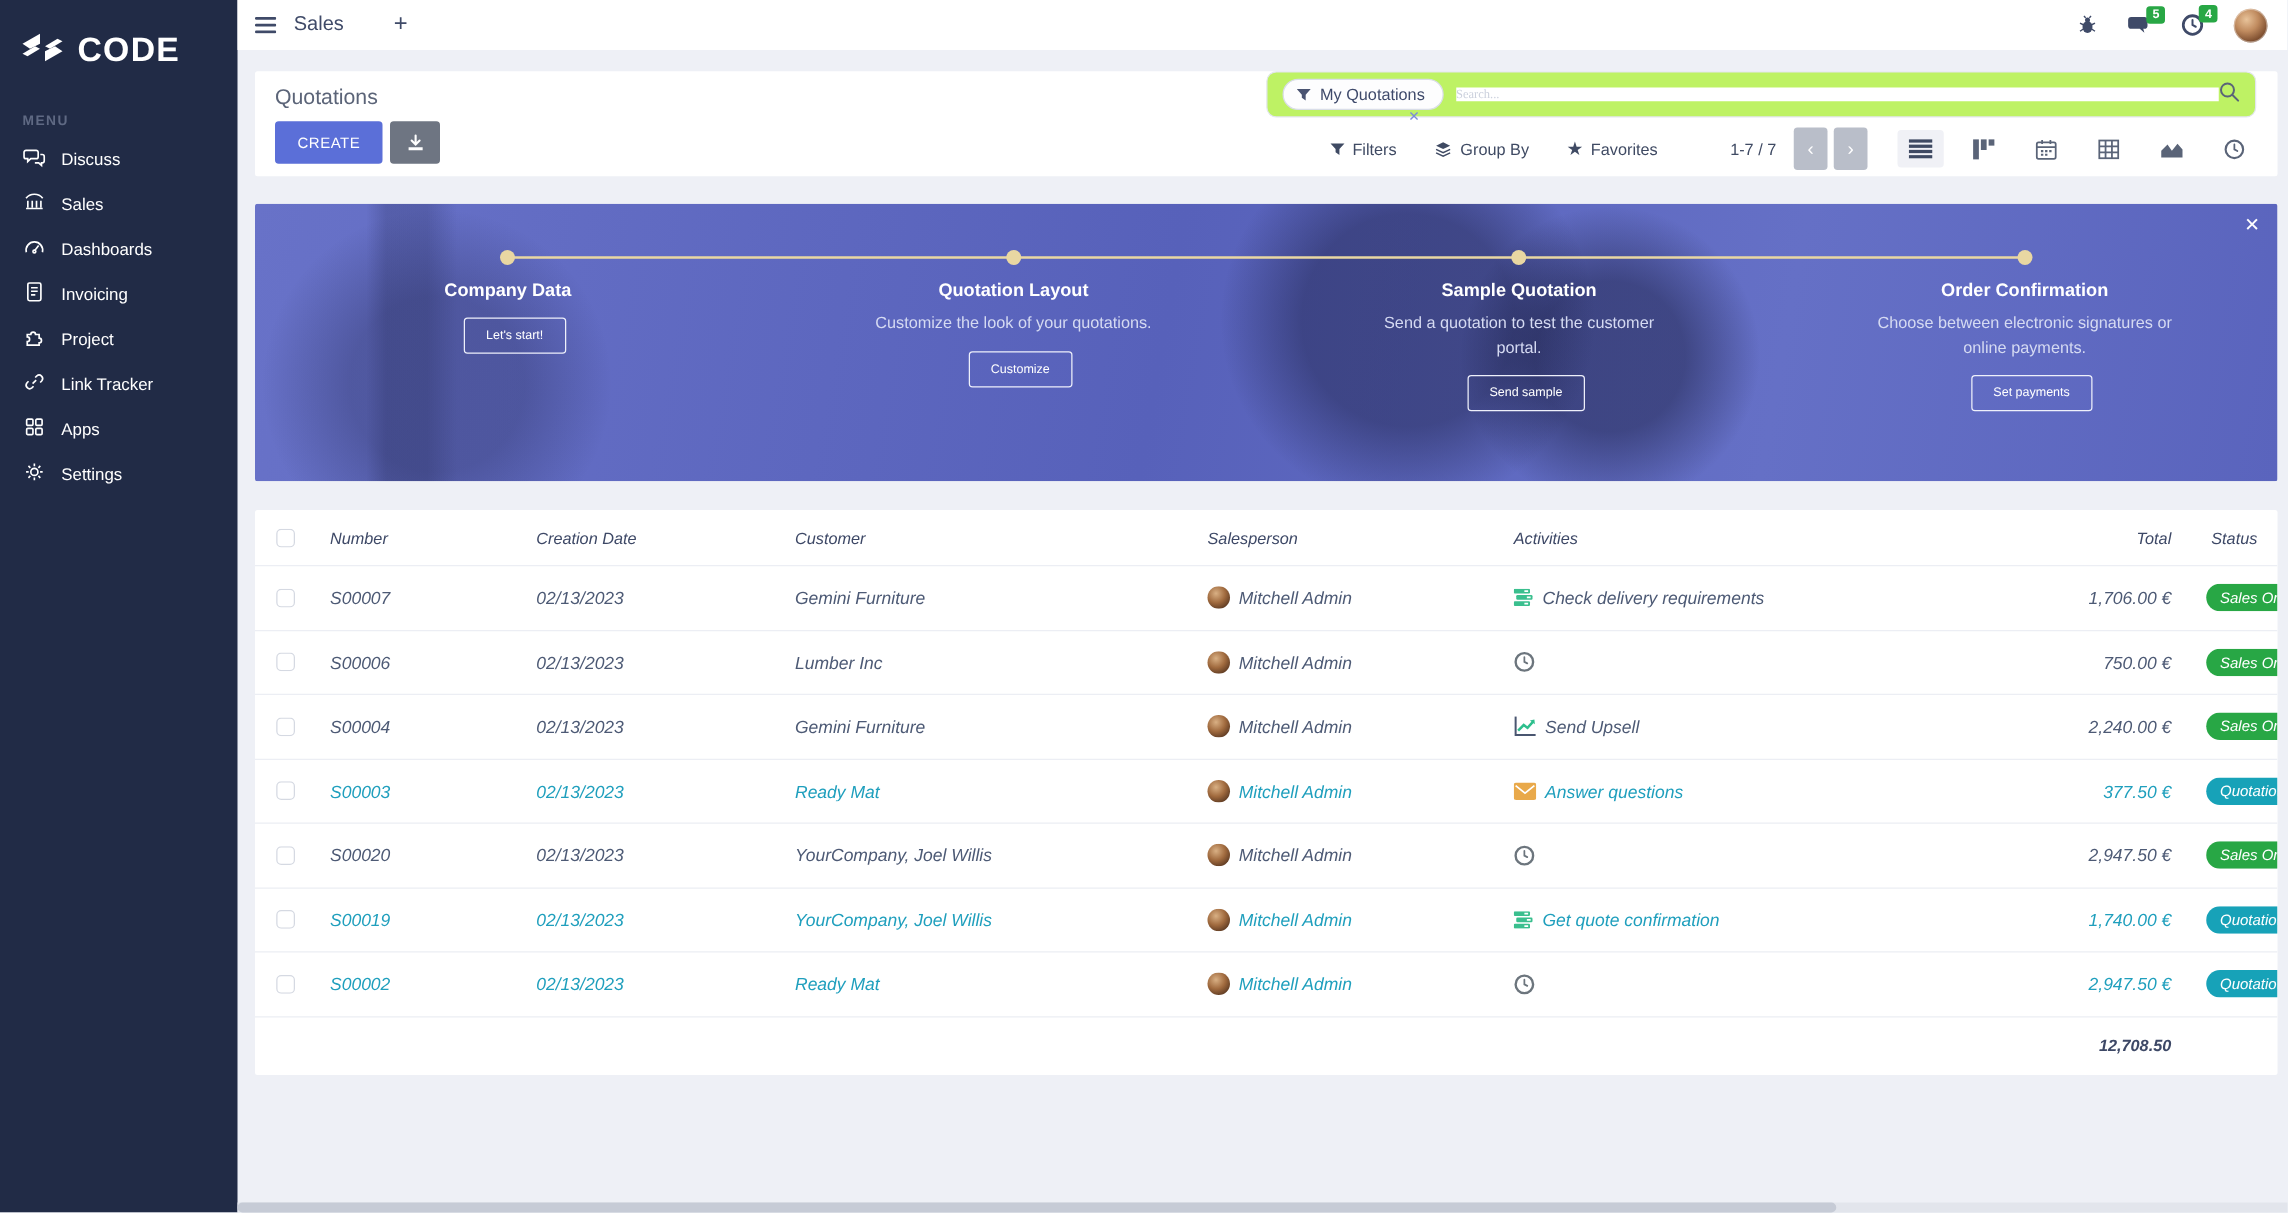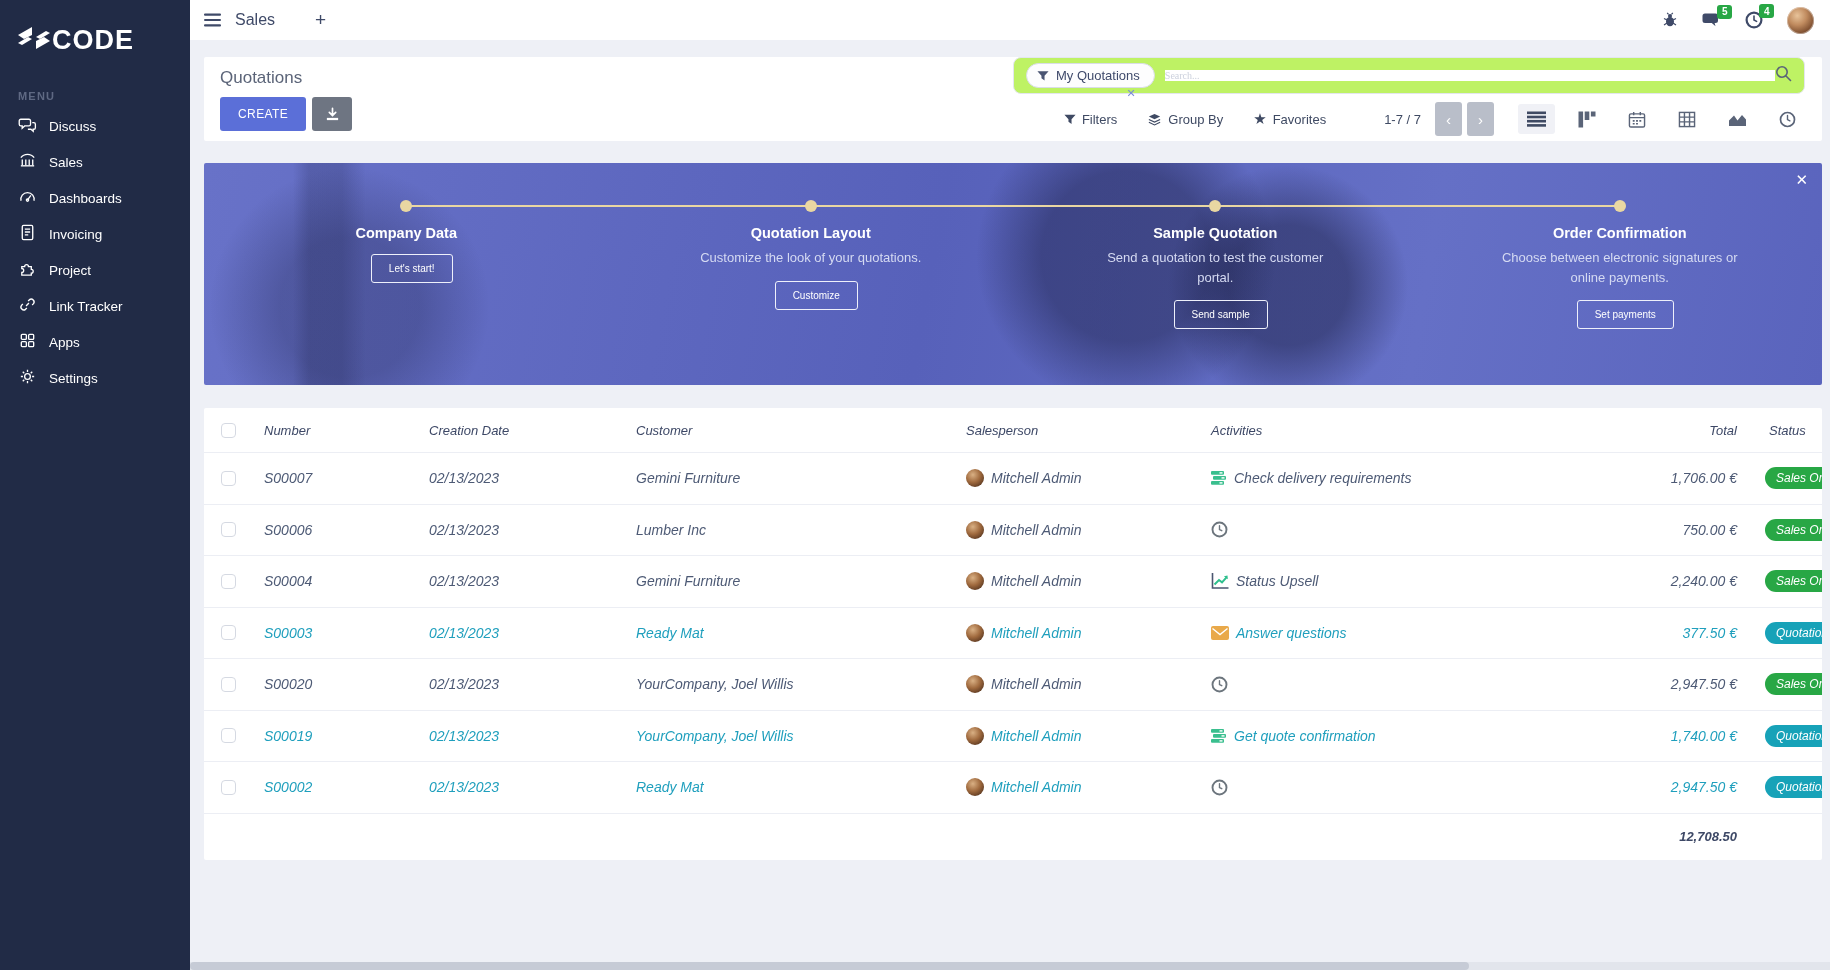--- a/index.html
+++ b/index.html
@@ -1,21 +1,21 @@
 <!DOCTYPE html>
 <html><head>
 <meta charset="utf-8">
 <style>
   * { margin:0; padding:0; box-sizing:border-box; }
   html,body { width:1830px; height:970px; overflow:hidden; font-family:"Liberation Sans", sans-serif; background:#eef0f6; }
   .app { display:flex; width:100%; height:100%; }
 
   
   .sidebar { width:190px; background:#212b46; color:#8f97ac; flex-shrink:0; display:flex; flex-direction:column; }
-  .logo { display:flex; align-items:center; padding:24px 0 0 16px; }
+  .logo { display:flex; align-items:center; gap:10px; padding:24px 0 0 16px; }
   .logo-text { color:#fff; font-size:27px; font-weight:bold; letter-spacing:1px; }
   .menu-label { font-size:11px; letter-spacing:1.2px; color:#5f6983; margin:34px 0 6px 18px; font-weight:bold; }
   .nav-item { display:flex; align-items:center; gap:12px; height:36px; padding-left:18px; font-size:13.5px; color:#ffffff; cursor:pointer; }
   .nav-item svg { flex-shrink:0; }
   .nav-item.active { color:#ffffff; }
 
   
   .main { flex:1; display:flex; flex-direction:column; min-width:0; }
   .topbar { background:#fff; height:40px; display:flex; align-items:center; padding:0 16px 0 14px; flex-shrink:0; }
   .tb-left { display:flex; align-items:center; gap:14px; color:#3f4a68; }
@@ -402,21 +402,21 @@
           <div class="cell c-sales">
               <span class="avatar-sm"></span>
               <span>Mitchell Admin</span>
             </div>
           <div class="cell c-act">
             <svg width="18" height="16" viewBox="0 0 18 16">
                 <path d="M1.5 0v15h16" stroke="#4a5670" stroke-width="1.6" fill="none"></path>
                 <path d="M3.5 11.5l4.5-4.5 3 2.3 4.5-5" stroke="#2ebf8d" stroke-width="2" fill="none"></path>
                 <polygon points="16.5,2.5 16.9,6.3 12.9,3.3" fill="#2ebf8d"></polygon>
               </svg>
-            <span>Status Upsell</span>
+            <span>Send Upsell</span>
           </div>
           <div class="cell c-total">2,240.00 €</div>
           <div class="cell" style="padding:0;"><span class="badge green">Sales Order</span></div>
         </div>
 
         <div class="trow hl">
           <div class="cell c-check">
               <span class="checkbox"></span>
             </div>
           <div class="cell">S00003</div>

